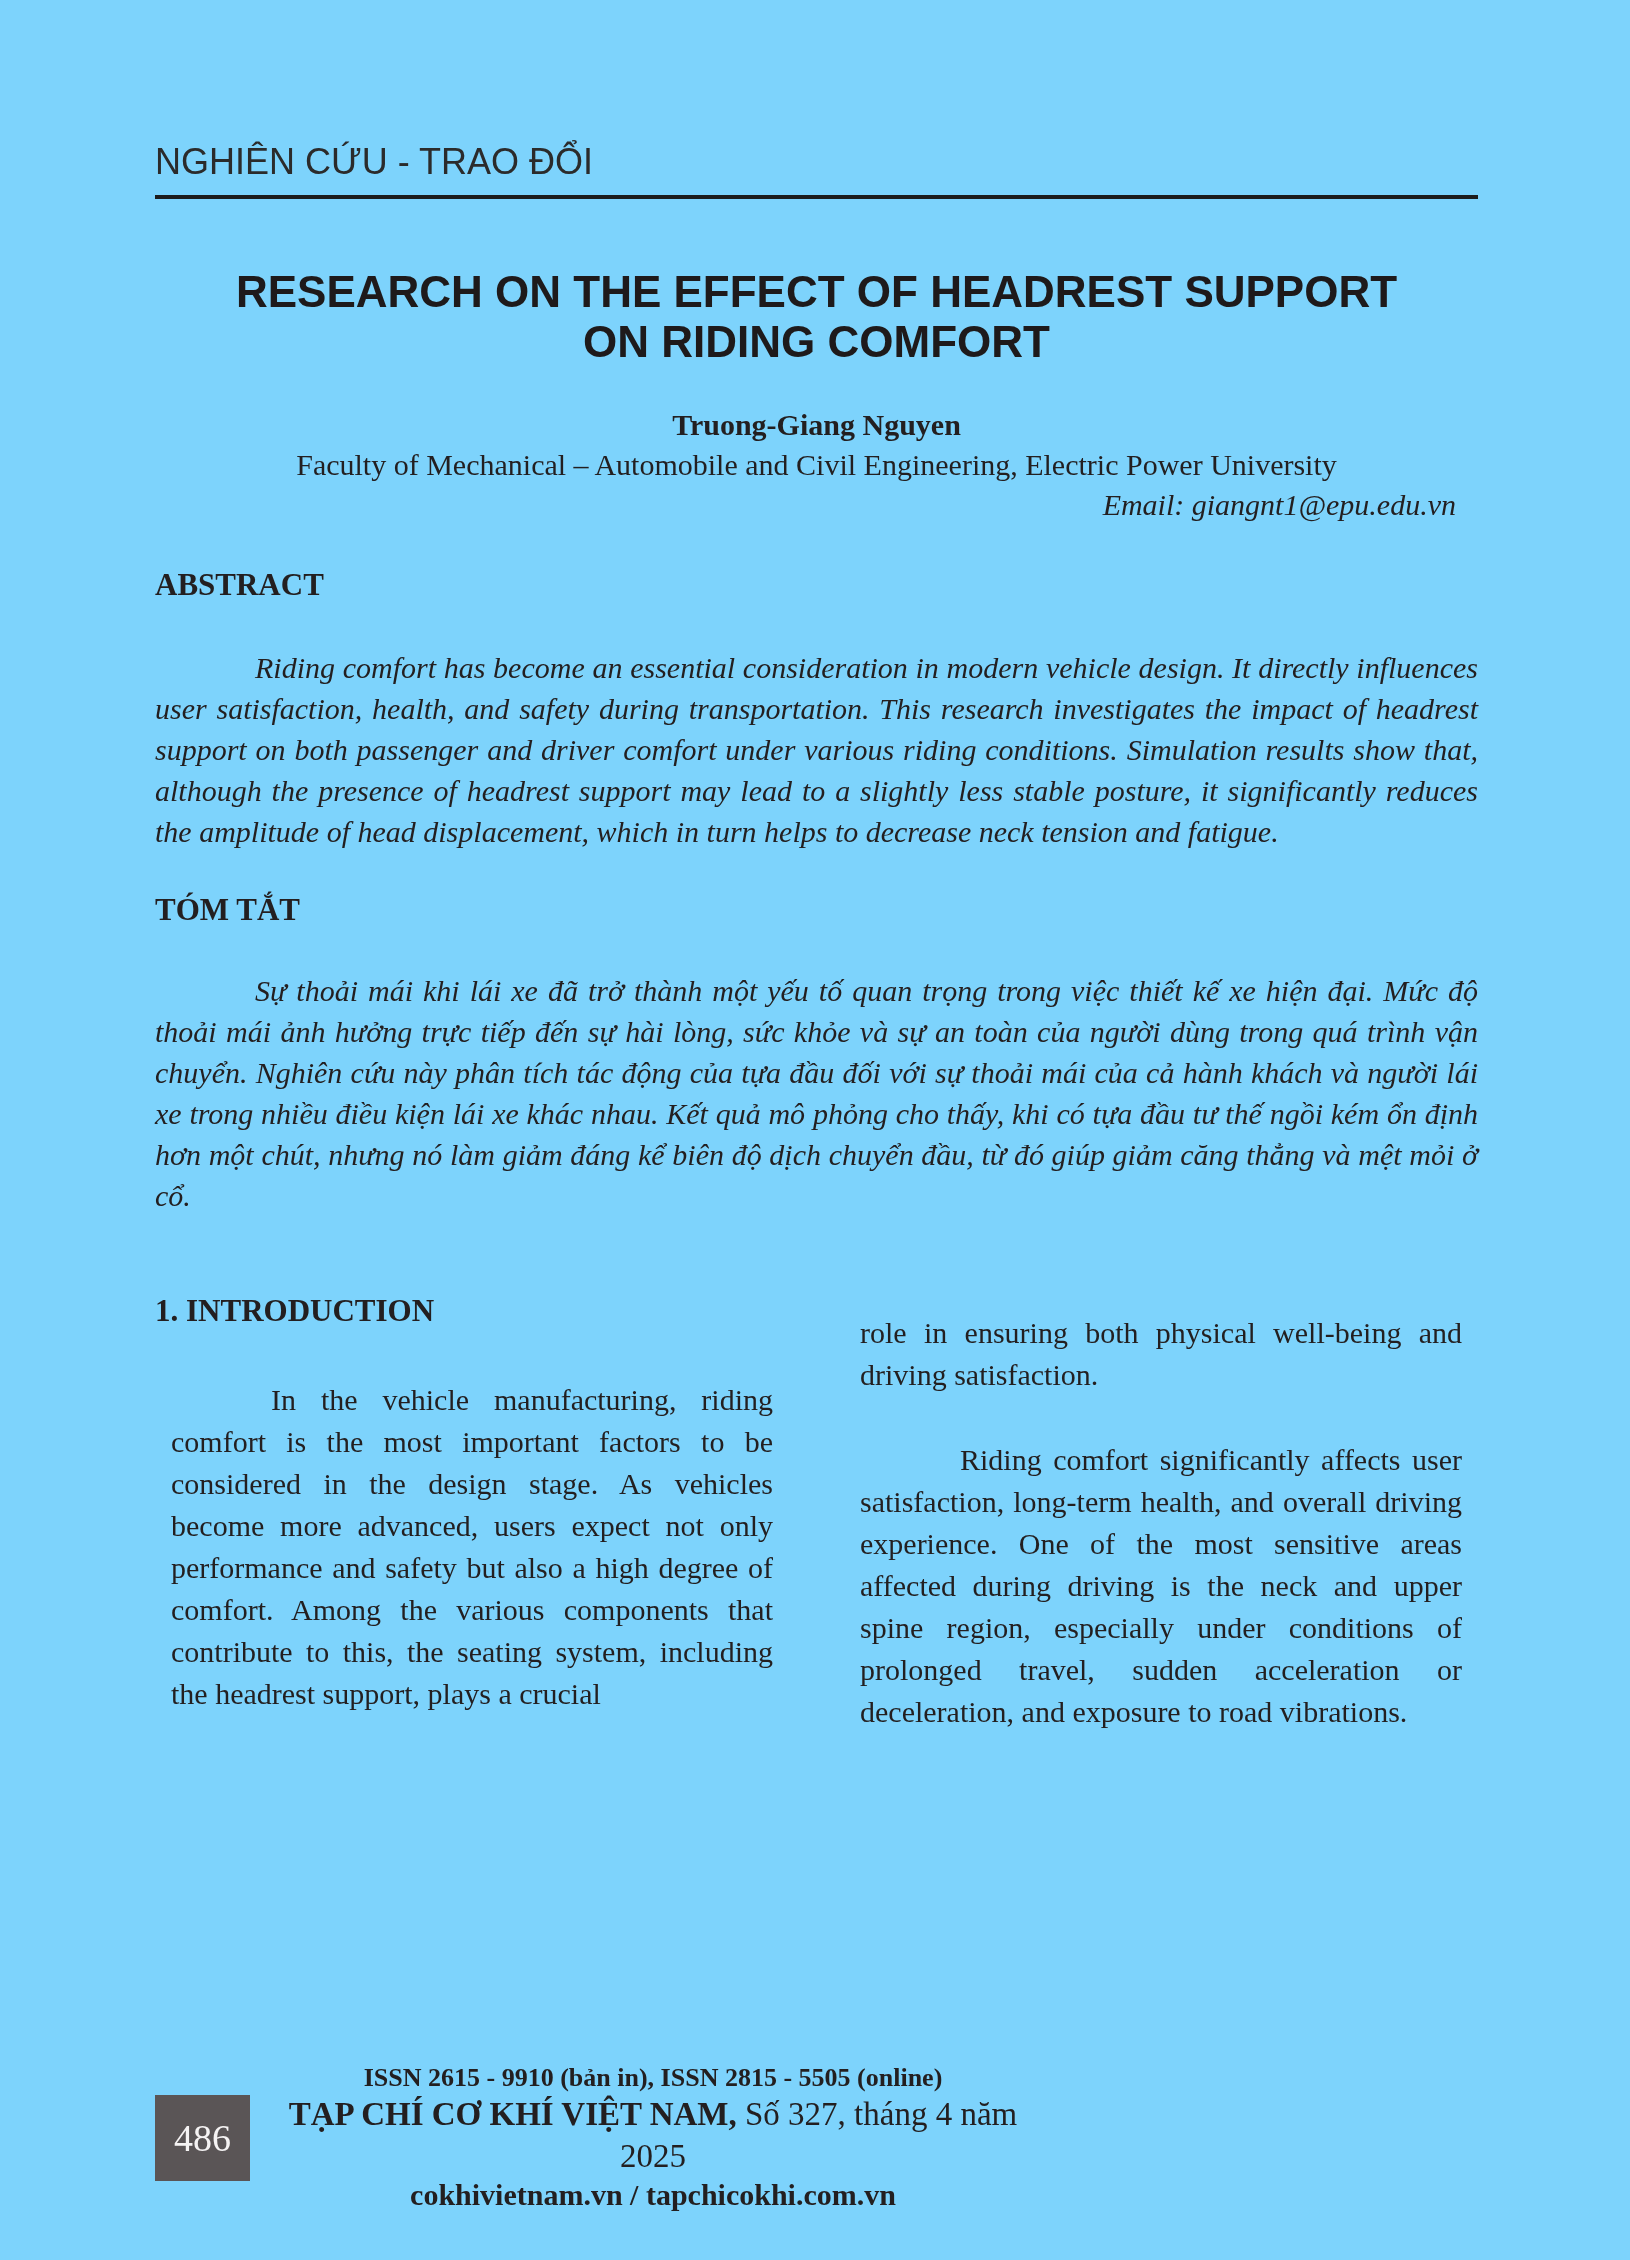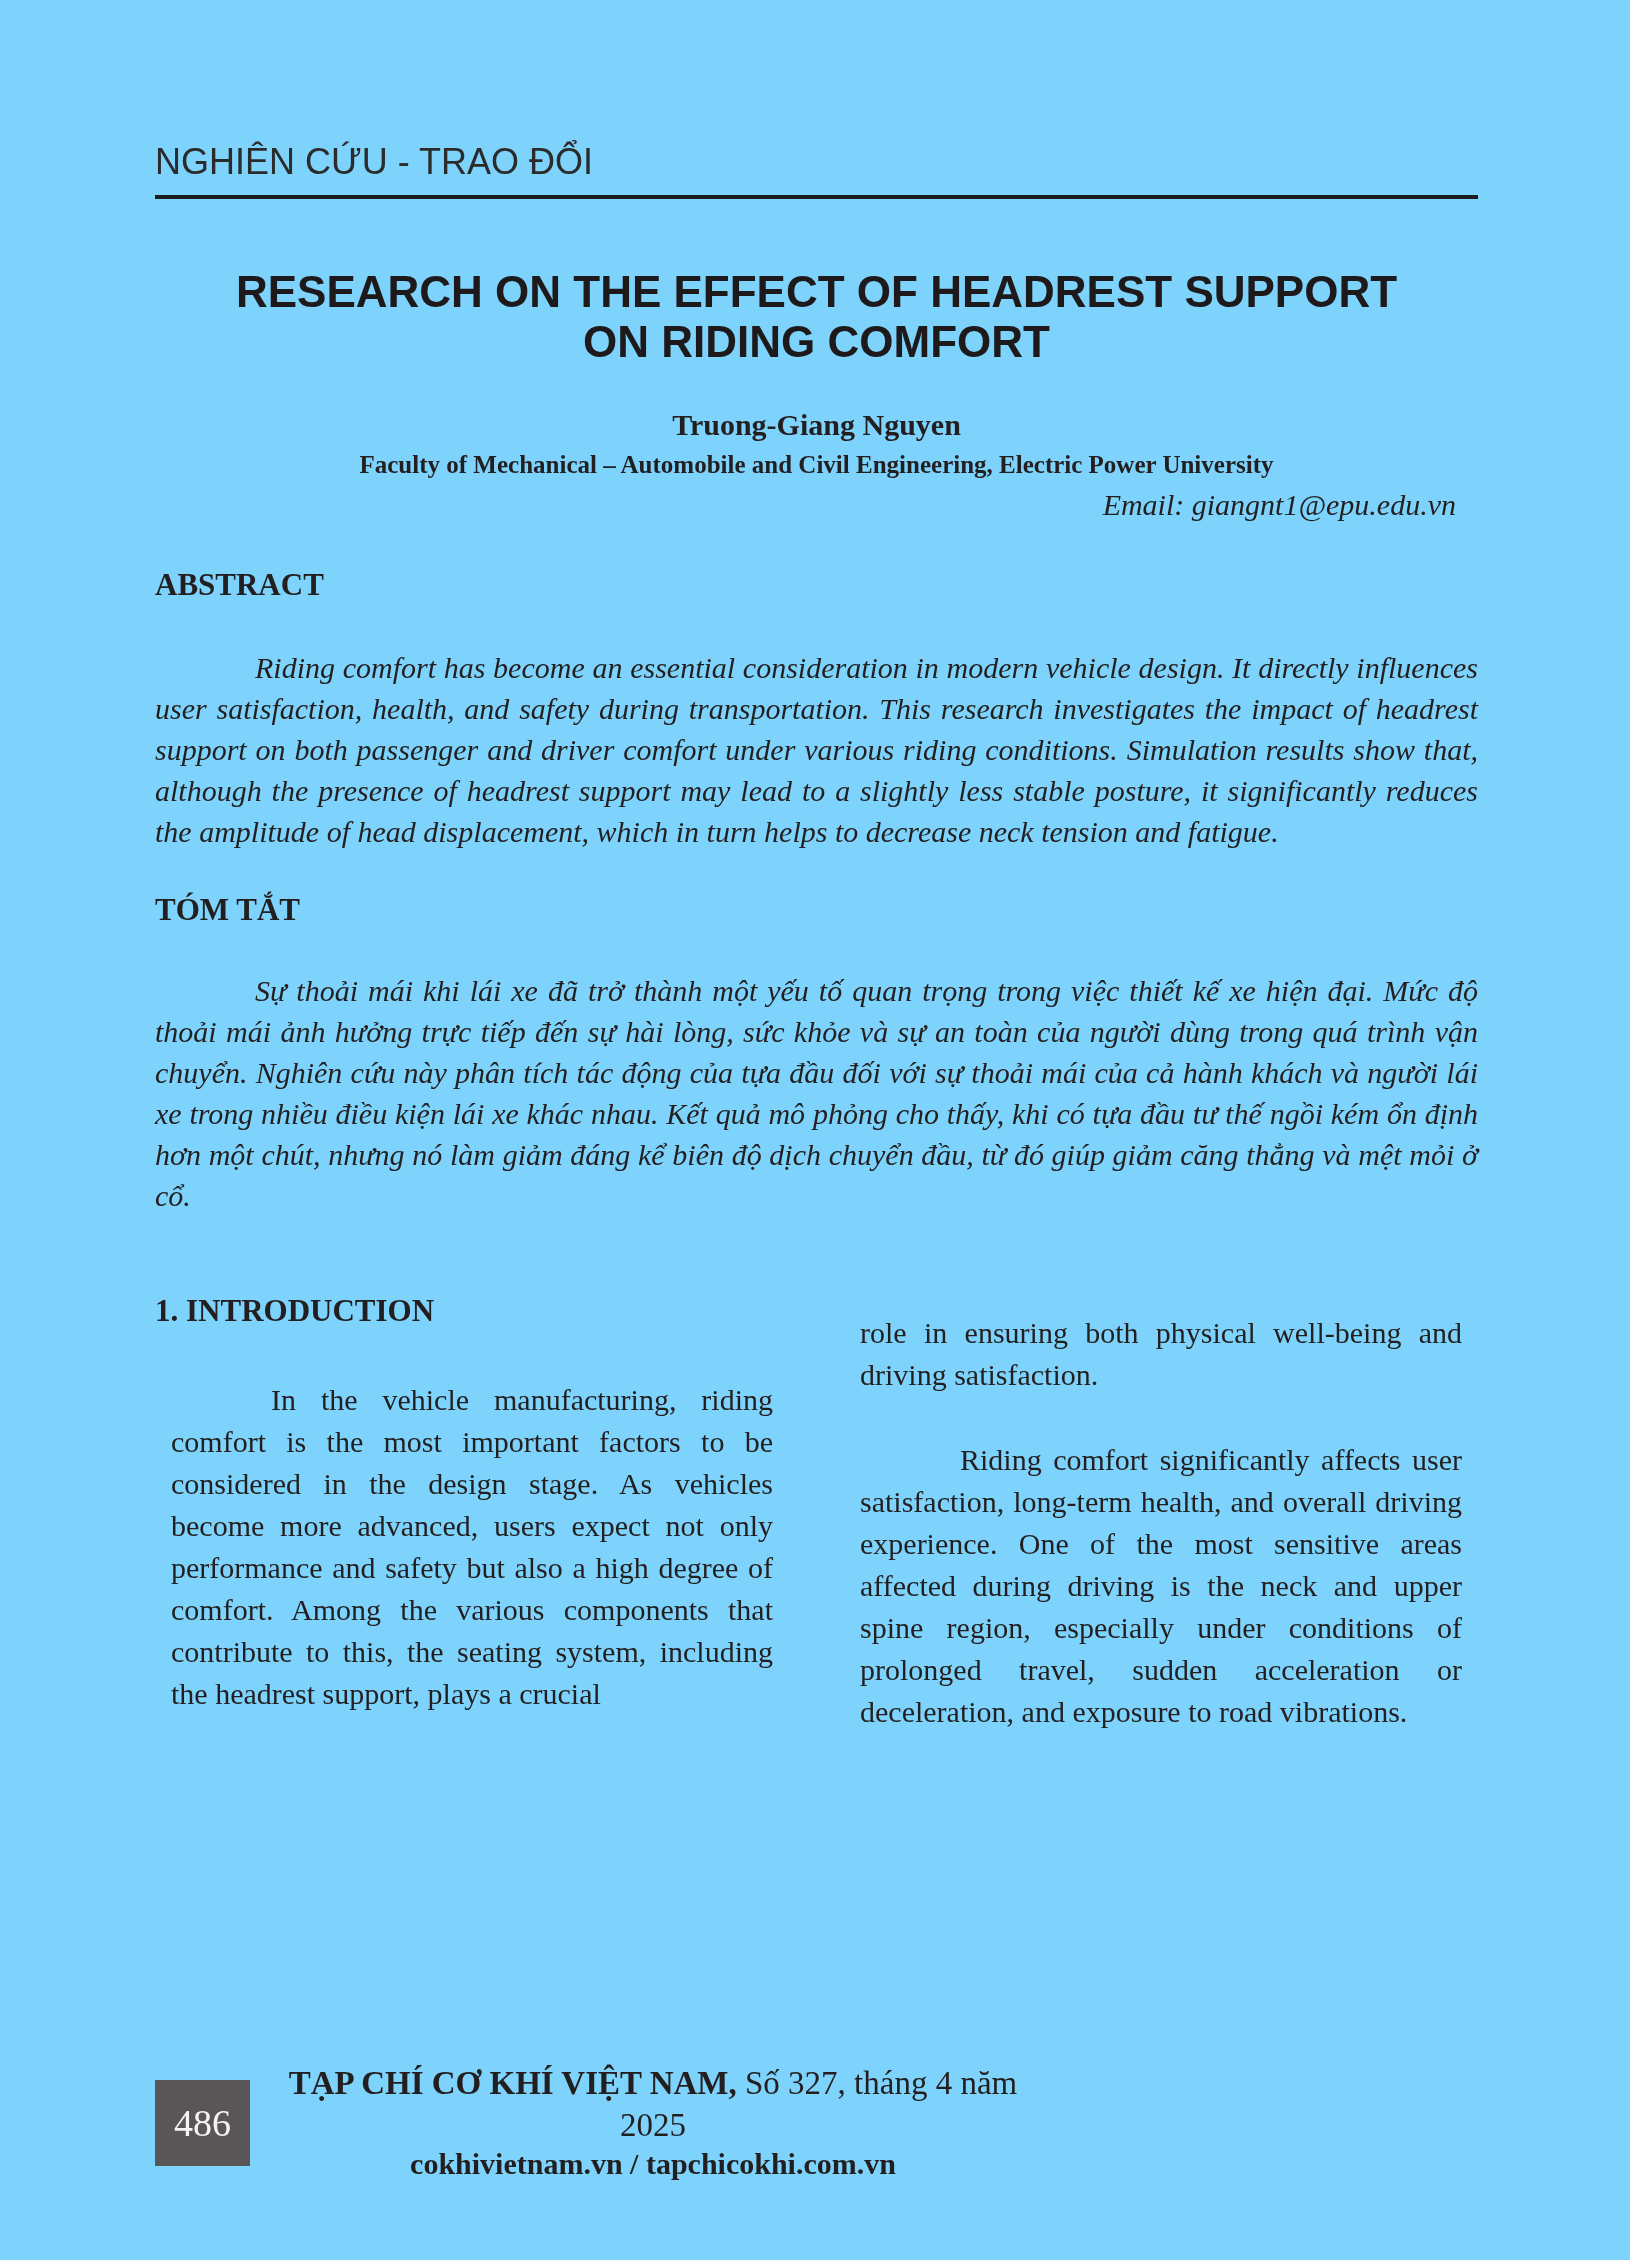--- a/index.html
+++ b/index.html
@@ -36,21 +36,21 @@
     margin-top:49px;
     text-align:center;
     font-size:33px;line-height:44px;
     white-space:nowrap;
   }
   .author-name{
     margin-top:38px;text-align:center;
     font-weight:bold;font-size:30px;line-height:40px;
   }
   .affiliation{
-    text-align:center;font-size:25px;line-height:40px;font-weight:bold;
+    text-align:center;font-size:30px;line-height:40px;
   }
   .email{
     text-align:right;font-style:italic;font-size:30px;line-height:40px;
     padding-right:22px;
   }
   
   .block-heading{
     margin-top:40px;font-weight:bold;font-size:31px;line-height:40px;
   }
   .block-heading.tomtat{margin-top:38px;}
@@ -133,20 +133,21 @@
     </div>
     <div class="col col-right">
       <p>role in ensuring both physical well-being and driving satisfaction.</p>
       <p class="para-indent para2">Riding comfort significantly affects user satisfaction, long-term health, and overall driving experience. One of the most sensitive areas affected during driving is the neck and upper spine region, especially under conditions of prolonged travel, sudden acceleration or deceleration, and exposure to road vibrations.</p>
     </div>
   </div>
 
   <div class="footer">
     <div class="page-number-box">486</div>
     <div class="footer-text">
+      <div class="footer-issn">ISSN 2615 - 9910 (bản in), ISSN 2815 - 5505 (online)</div>
       <div class="footer-journal">
         <b>TẠP CHÍ CƠ KHÍ VIỆT NAM,</b><span> Số 327, tháng 4 năm 2025</span>
       </div>
       <div class="footer-website">cokhivietnam.vn / tapchicokhi.com.vn</div>
     </div>
   </div>
 
 </div>
 
 </body></html>

